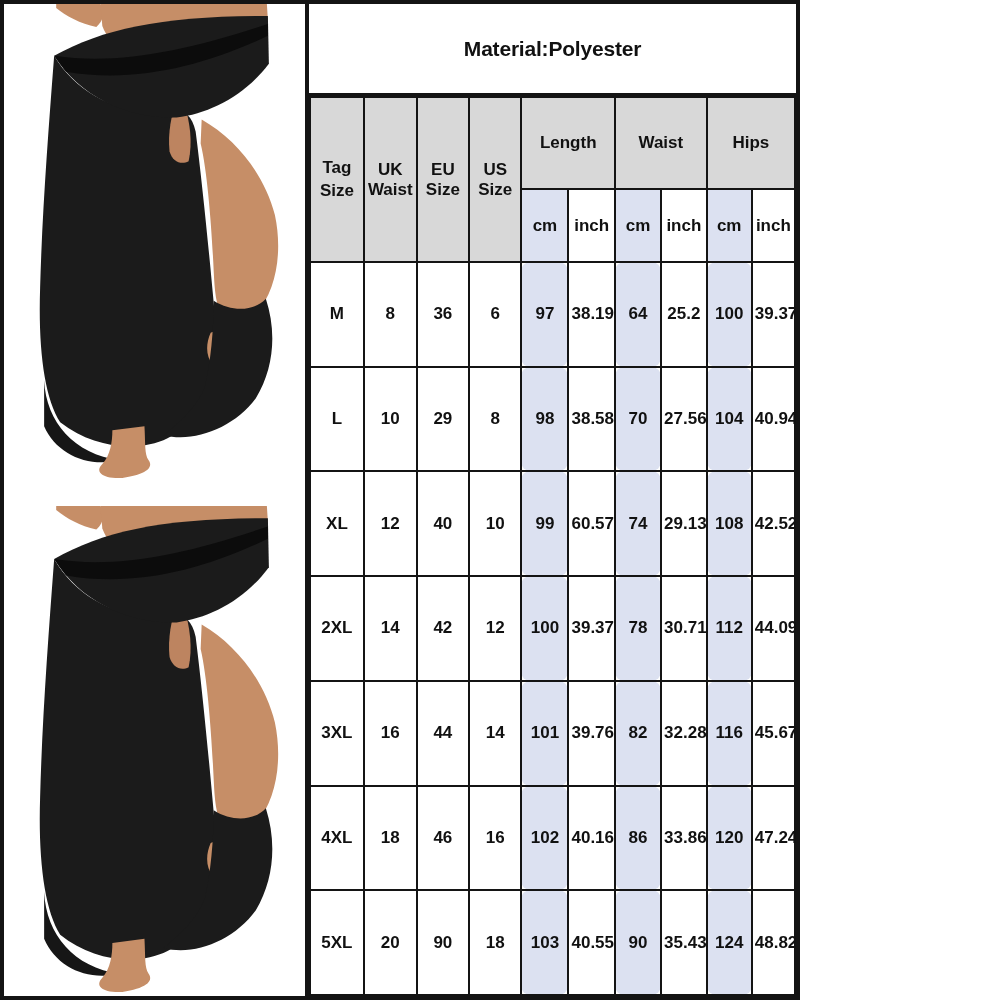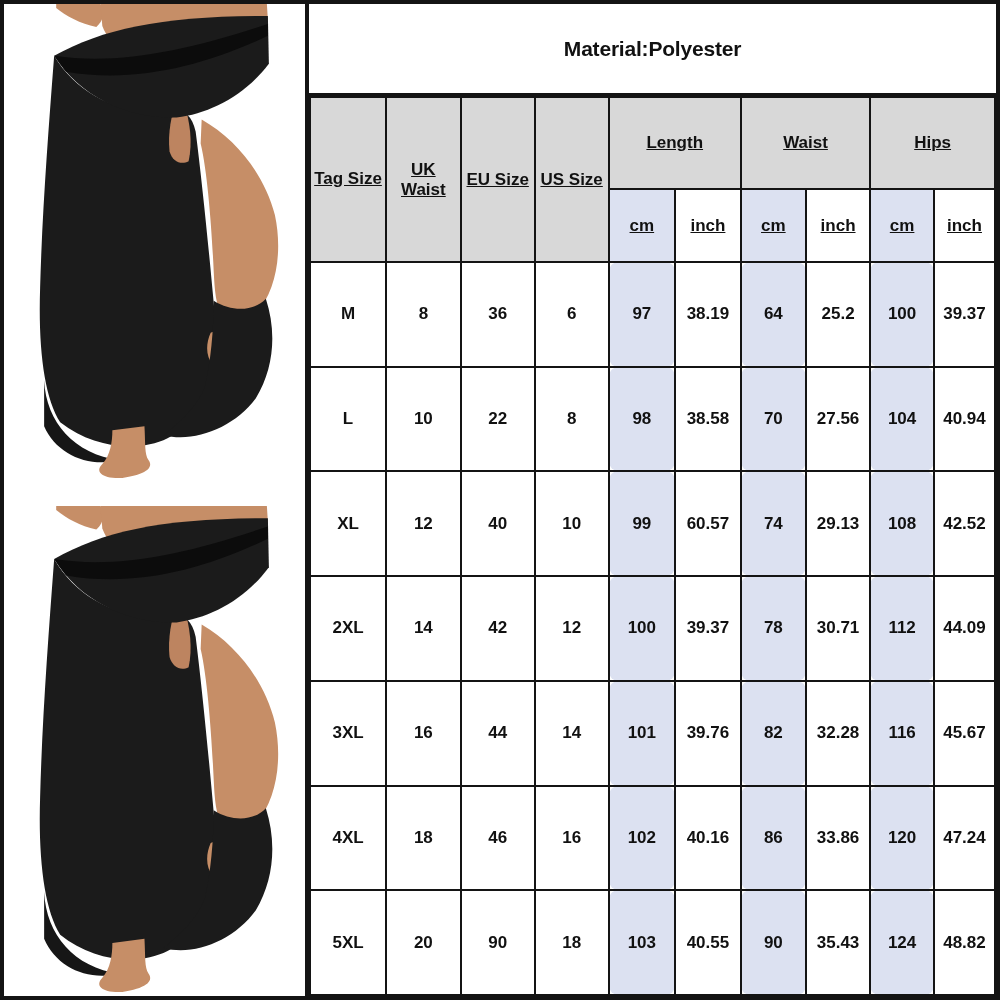--- a/index.html
+++ b/index.html
@@ -1,21 +1,21 @@
 <!DOCTYPE html>
 <html><head>
 <meta charset="utf-8">
 <style>
   * { margin:0; padding:0; box-sizing:border-box; }
   html,body { background:#ffffff; }
   body { font-family:"Liberation Sans", sans-serif; color:#111; }
 
   .page {
     position:relative;
-    width:1000px; height:1000px;
+    width:800px; height:1000px;
     background:#ffffff;
     border:4px solid #141414;
     display:flex;
     overflow:hidden;
   }
 
   
   .left-panel {
     width:301px;
     height:100%;
@@ -62,21 +62,21 @@
   }
   .size-table th, .size-table td {
     border:2px solid #141414;
     text-align:center;
     vertical-align:middle;
     font-weight:bold;
     font-size:17px;
     padding:0 2px;
     background:#ffffff;
   }
-  .size-table thead th { background:#d8d8d8;text-decoration:underline; }
+  .size-table thead th { background:#d8d8d8; }
   .size-table thead th.unit { background:#ffffff; }
   .size-table thead th.unit.cm-bg { background:#dce1f1;margin-left:48px; }
   .size-table td.cm-bg { background:#dce1f1;border-radius:9px; }
   .row-group { height:92px; }
   .row-unit  { height:73px; }
   .size-table thead th.tag-head { line-height:1.35; }
 </style>
 </head>
 <body>
 
@@ -174,21 +174,21 @@
             <td class="cm-bg">97</td>
             <td>38.19</td>
             <td class="cm-bg">64</td>
             <td>25.2</td>
             <td class="cm-bg">100</td>
             <td>39.37</td>
           </tr>
           <tr>
             <td>L</td>
             <td>10</td>
-            <td>22</td>
+            <td>29</td>
             <td>8</td>
             <td class="cm-bg">98</td>
             <td>38.58</td>
             <td class="cm-bg">70</td>
             <td>27.56</td>
             <td class="cm-bg">104</td>
             <td>40.94</td>
           </tr>
           <tr>
             <td>XL</td>

